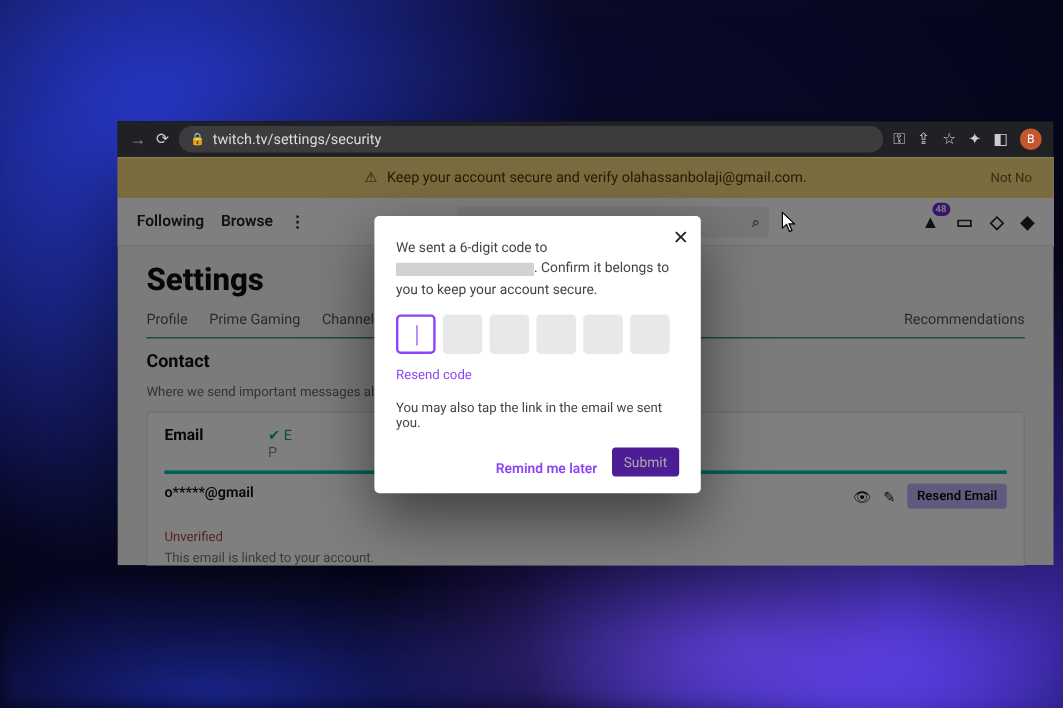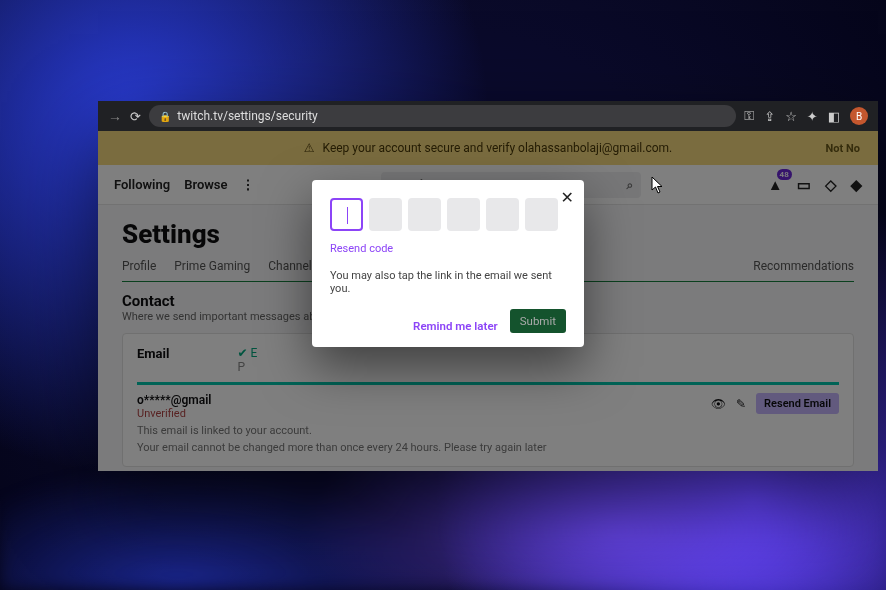--- a/index.html
+++ b/index.html
@@ -48,52 +48,52 @@
   .avatar-chip { width:18px; height:18px; border-radius:50%; background:#c4572e; color:#fff; font-size:10px; display:flex;align-items:center;justify-content:center;}
 
   .page { position: relative; height: calc(100% - 30px); background: #f7f7f8; color: #0e0e10; }
   .overlay-dim { position:absolute; inset:0; background: rgba(0,0,0,0.5); z-index: 5; }
 
   .banner {
     height: 34px; background: #f5d87e; color: #4a3a0a;
     display:flex; align-items:center; justify-content:center; gap:8px;
     font-size: 12px;
   }
-  .banner-right { position:absolute; right:18px; font-size:11px; color:#6b5a1a;font-weight:bold;}
+  .banner-right { position:absolute; right:18px; font-size:11px; color:#6b5a1a;}
   .warn { font-size:12px; }
 
   .topnav {
     height: 40px; display:flex; align-items:center; padding: 0 16px; gap:14px;
     font-size: 13px; font-weight:600; color:#222;
     border-bottom: 1px solid #e5e5e5; background:#fff;
   }
   .topnav .spacer { flex:1; }
   .search {
     width: 260px; height:26px; background:#efeff1; border-radius:4px;
     display:flex; align-items:center; padding:0 8px; color:#777; font-size:12px;
     justify-content: space-between;
   }
   .topnav-icons { display:flex; gap:14px; align-items:center; color:#222; font-size:15px;}
   .notif { position:relative; }
   .badge { position:absolute; top:-7px; right:-9px; background:#6d28d9; color:#fff; font-size:8px; padding:1px 3px; border-radius:6px; font-weight:600;}
 
   .content { padding: 14px 24px; }
   .h1 { font-size: 26px; font-weight: 800; margin-bottom: 10px; }
   .tabs { display:flex; gap:18px; font-size:12px; color:#555; border-bottom:1px solid #15803d; padding-bottom:8px; margin-bottom:10px;}
-  .section-h { font-size:15px; font-weight:700; margin-bottom:0;}
+  .section-h { font-size:15px; font-weight:700; margin-bottom:10px;}
   .section-sub { font-size:11px; color:#666; margin-bottom:10px;}
   .card { border:1px solid #e0e0e0; border-radius:4px; padding:12px 14px; background:#fff; font-size:12px;}
-  .card-row1 { display:flex; align-items:flex-start; gap:68px; }
+  .card-row1 { display:flex; align-items:flex-start; gap:54px; }
   .row-label { font-weight:700; font-size:13px;}
   .verified { color:#00a97f; font-size:12px;}
   .prog { height:3px; background:#00c7ac; margin:8px 0;}
   .masked { font-size:12px; font-weight:600;}
   .card-actions { float:right; display:flex; gap:10px; align-items:center; font-size:12px;}
   .resend-btn { background:#c4b5fd; padding:4px 8px; border-radius:3px; font-weight:600; font-size:11px;}
-  .unver { color:#b04545; font-size:11px; }
+  .unver { color:#b04545; font-size:11px; margin-top:24px;}
   .hint { color:#777; font-size:11px; margin-top:4px;}
 
   
   .modal {
     position: absolute;
     left: 312px; top: 180px;
     width: 272px;
     background: #fff; border-radius: 4px;
     box-shadow: 0 20px 50px rgba(0,0,0,0.5);
     z-index: 100;
@@ -105,21 +105,21 @@
   .modal-desc { color:#444; font-size:11.5px; line-height:1.5; margin-bottom:12px;}
   .redact { display:inline-block; width:115px; height:11px; background:#d2d2d2; vertical-align:middle; border-radius:1px;}
   .code-row { display:flex; gap:6px; margin-bottom:10px;}
   .code-box { width:33px; height:33px; background:#e8e8ea; border-radius:4px;}
   .code-box.active { background:#fff; border:2px solid #8c44f7; position:relative;}
   .code-box.active::after { content:""; position:absolute; left:50%; top:7px; width:1px; height:17px; background:#8c44f7;}
   .resend { color:#8c44f7; font-size:11px; margin-bottom:14px; display:inline-block;}
   .tap-hint { color:#444; font-size:11px; margin-bottom:14px;}
   .modal-actions { display:flex; justify-content:flex-end; gap:12px; align-items:flex-end;}
   .remind { color:#8c44f7; font-size:11.5px; font-weight:600;}
-  .submit { background:#14532d; color:#aaa; font-size:11.5px; padding:5px 10px; border-radius:3px;}
+  .submit { background:#4c1d95; color:#aaa; font-size:11.5px; padding:5px 10px; border-radius:3px;}
 
   .cursor {
     position:absolute; left:651px; top:176px; z-index:200;
     width:14px; height:18px; pointer-events:none;
   }
 </style>
 </head>
 <body>
 
 <div class="wave"></div>
@@ -200,20 +200,24 @@
         <div class="hint">Your email cannot be changed more than once every 24 hours. Please try again later</div>
       </div>
     </div>
 
     <div class="overlay-dim"></div>
   </div>
 </div>
 
 <div class="modal">
   <span class="modal-close">✕</span>
+  <div class="modal-desc">
+    <span>We sent a 6-digit code to</span>
+    <span class="redact"></span><span>. Confirm it belongs to you to keep your account secure.</span>
+  </div>
   <div class="code-row">
     <div class="code-box active"></div>
     <div class="code-box"></div>
     <div class="code-box"></div>
     <div class="code-box"></div>
     <div class="code-box"></div>
     <div class="code-box"></div>
   </div>
   <span class="resend">Resend code</span>
   <div class="tap-hint">You may also tap the link in the email we sent you.</div>

